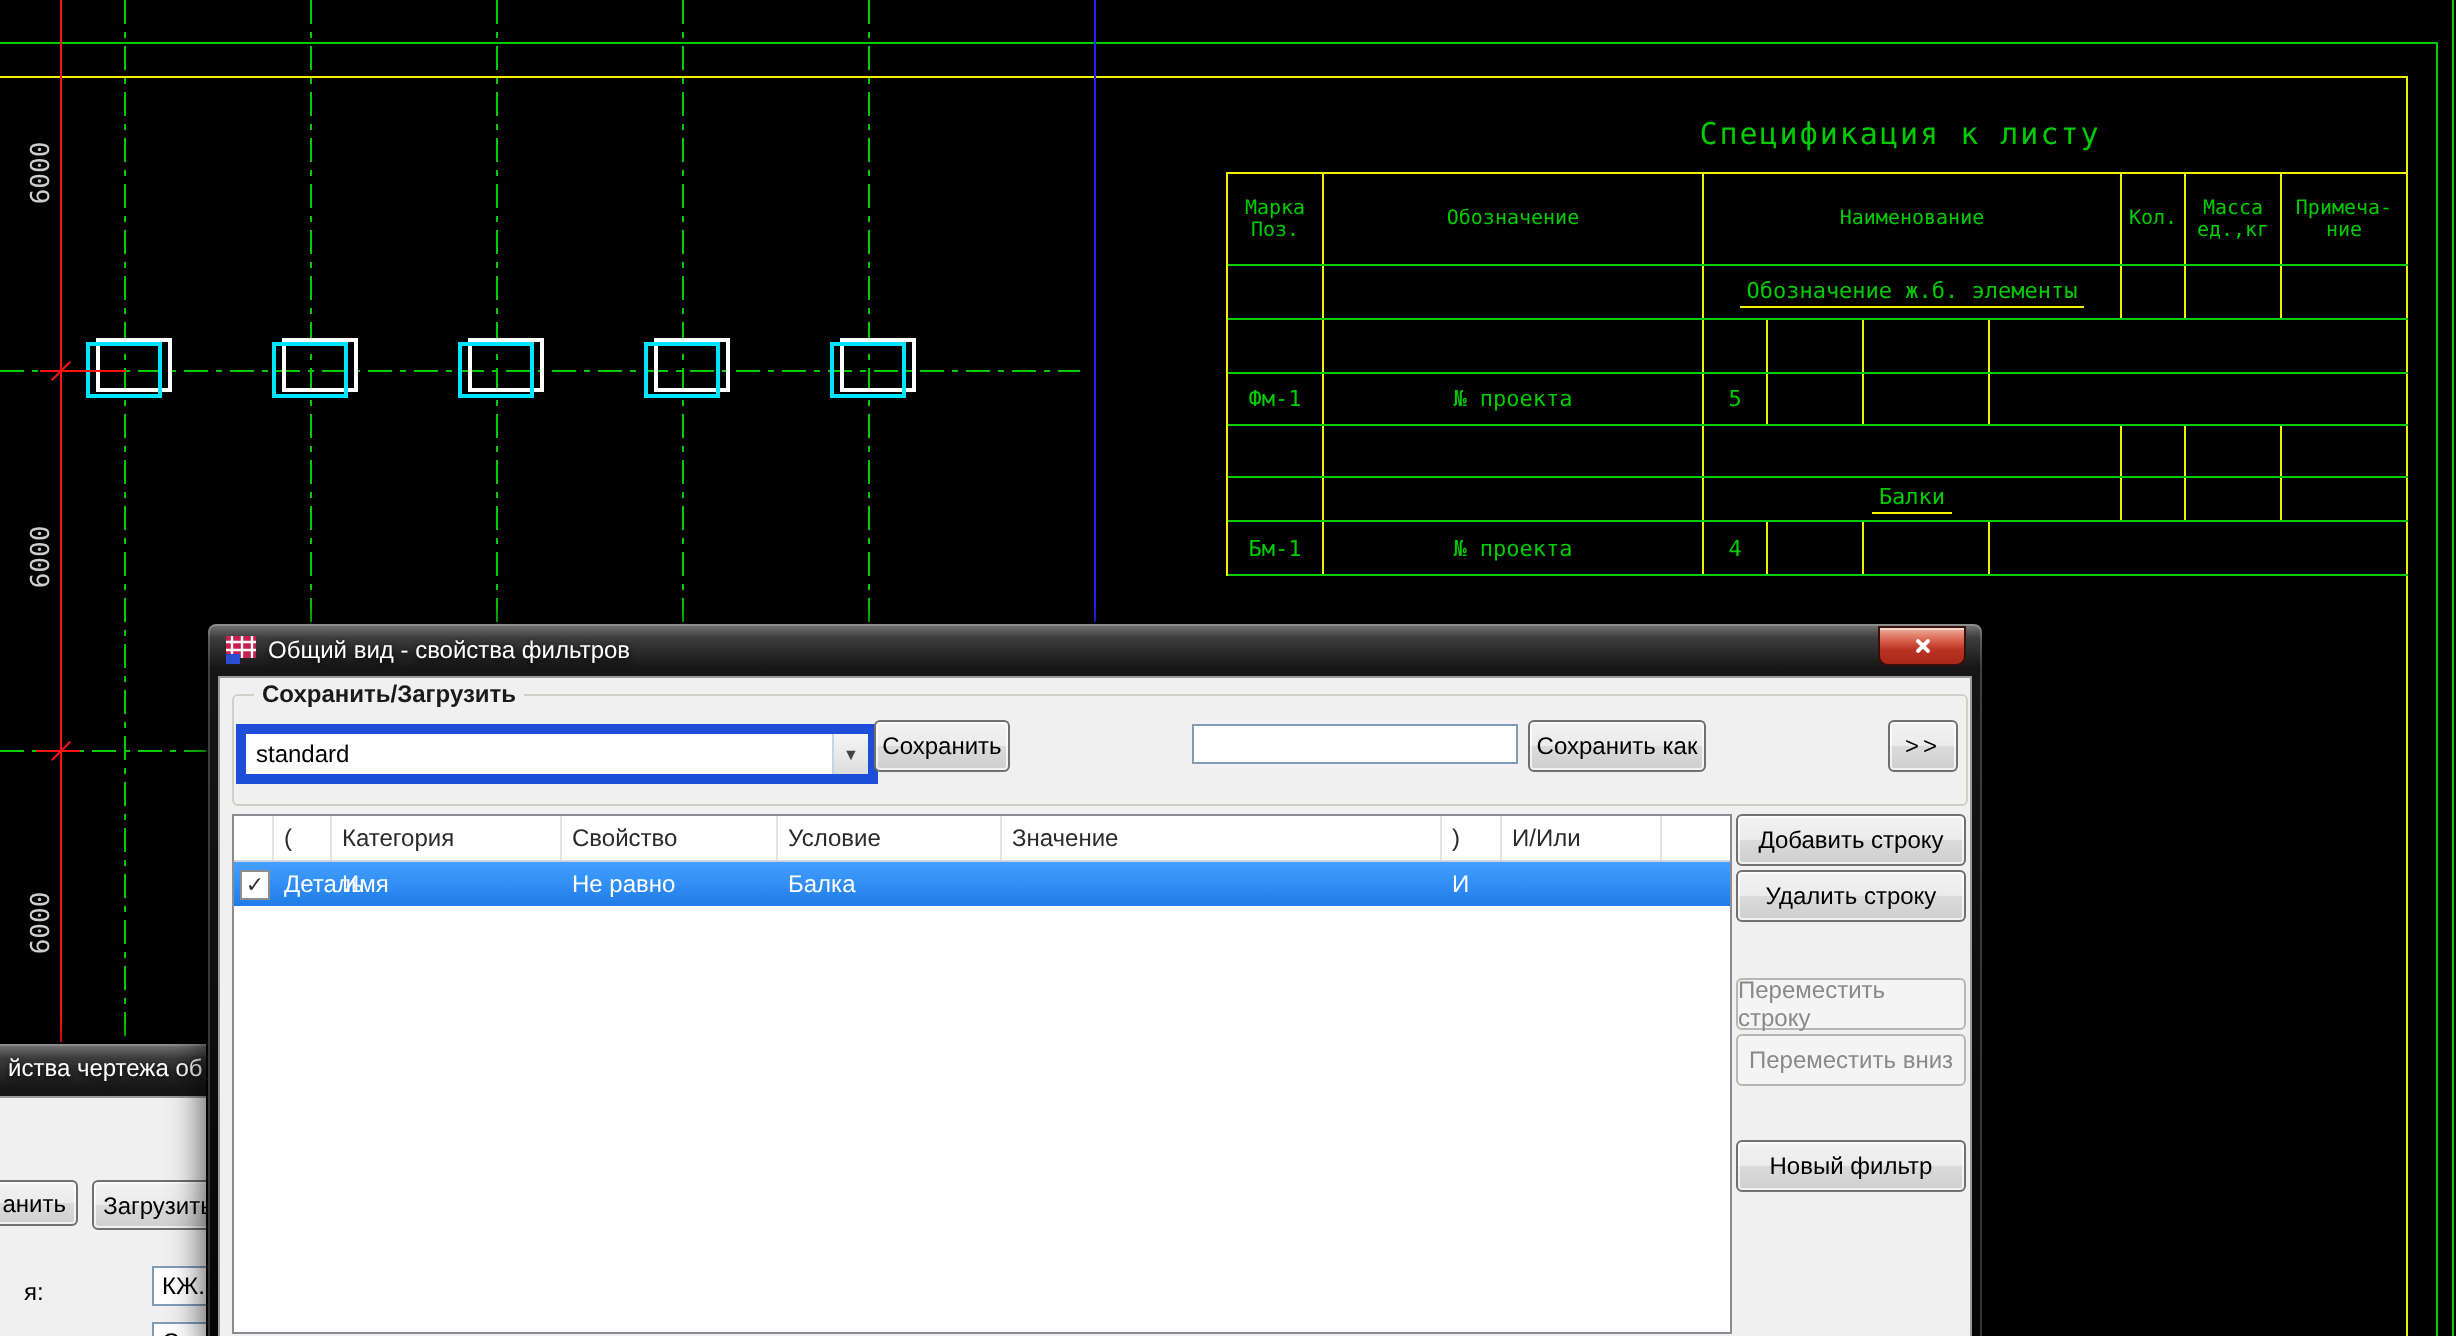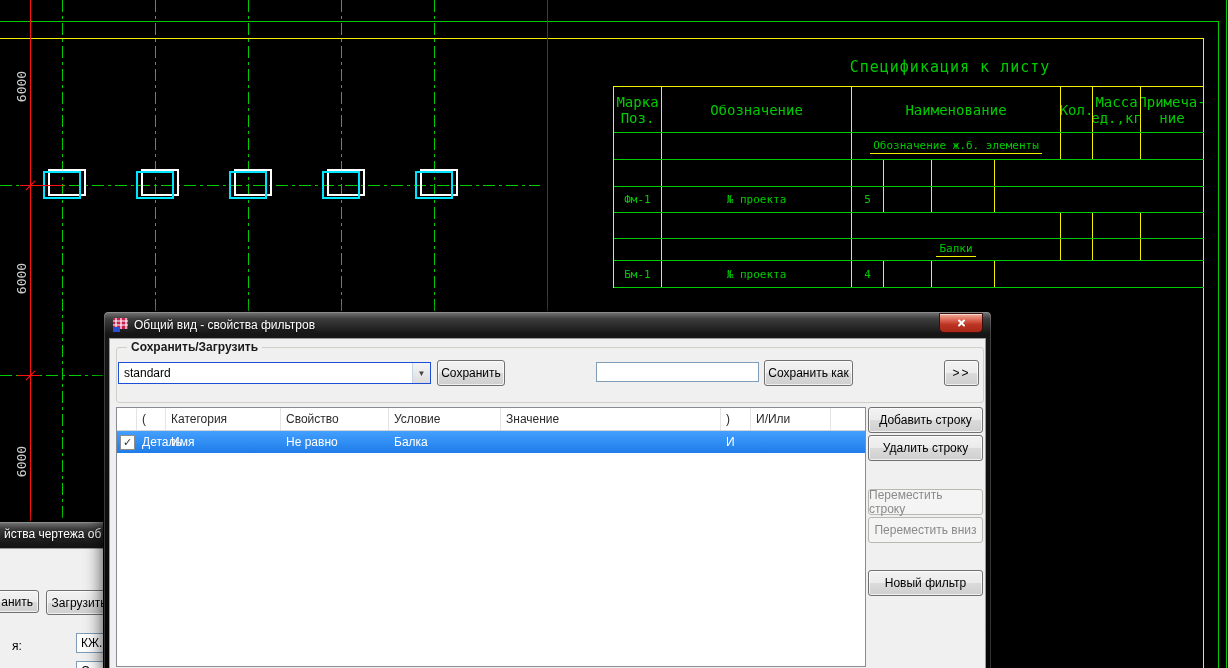--- a/index.html
+++ b/index.html
@@ -22,42 +22,42 @@
        color:var(--dim);font-size:13px;font-family:"DejaVu Sans Mono",monospace;}
   
   #spec-title{position:absolute;left:830px;top:58px;width:240px;text-align:center;color:var(--green);
       font-family:"DejaVu Sans Mono",monospace;font-size:15px;letter-spacing:1px;}
   #spec-table{position:absolute;left:613px;top:86px;width:590px;border-top:1px solid var(--yellow);
       border-left:1px solid var(--yellow);color:var(--green);
       font-family:"DejaVu Sans Mono",monospace;font-size:11px;}
   .spec-row{display:flex;border-bottom:1px solid var(--green);box-sizing:border-box;}
   .spec-cell{border-right:1px solid var(--yellow);box-sizing:border-box;display:flex;
       align-items:center;justify-content:center;text-align:center;white-space:pre-line;overflow:hidden;}
-  .spec-head .spec-cell{font-size:14px;}
+  .spec-head .spec-cell{font-size:10px;}
   .u-yellow{border-bottom:1px solid var(--yellow);padding:0 3px 1px 3px;}
   
   .w7dlg{position:absolute;background:linear-gradient(180deg,#787878 0,#3c3c3c 7px,#161616 22px,#050505 100%);
       border:1px solid #000;border-radius:5px 5px 0 0;
       box-shadow:0 3px 18px rgba(0,0,0,.75), inset 0 0 0 1px rgba(255,255,255,.18);}
   .titlebar{position:absolute;left:0;top:0;right:0;height:26px;display:flex;align-items:center;}
   .title-text{color:#fff;font-size:12px;text-shadow:0 1px 3px #000;white-space:nowrap;}
   .close-btn{position:absolute;top:1px;width:42px;height:18px;border:1px solid #38100b;border-radius:0 0 5px 5px;
       background:linear-gradient(180deg,#f0b0a0 0,#d9604c 35%,#bb3322 60%,#a82818 100%);
       display:flex;align-items:center;justify-content:center;box-shadow:inset 0 1px 0 rgba(255,255,255,.5);cursor:default;}
   .xbar{position:absolute;width:9px;height:2px;background:#fff;border-radius:1px;}
   .dlg-body{position:absolute;left:5px;right:5px;top:26px;bottom:-8px;background:#f0f0f0;border:1px solid #9a9a9a;}
   .groupbox{position:absolute;border:1px solid #d0d0c8;border-radius:3px;}
   .groupbox>.gb-label{position:absolute;left:10px;top:-8px;background:#f0f0f0;padding:0 4px;font-size:12px;color:#1a1a1a;font-weight:bold;}
   .w7btn{position:absolute;border:1px solid #707070;border-radius:3px;font-size:12px;color:#000;
       background:linear-gradient(180deg,#f2f2f2 0,#ebebeb 50%,#dbdbdb 50%,#cfcfcf 100%);
       display:flex;align-items:center;justify-content:center;box-shadow:inset 0 0 0 1px rgba(255,255,255,.7);}
   .w7btn.disabled{border-color:#b8b8b2;color:#8a8a8a;background:#f4f4f4;box-shadow:none;}
   .w7input{position:absolute;border:1px solid #7f9db9;background:#fff;font-size:12px;color:#000;
       display:flex;align-items:center;padding:0 4px;box-sizing:border-box;}
-  .combo{position:absolute;border:1px solid #1d4ed8;background:#fff;display:flex;align-items:center;}
+  .combo{position:absolute;border:5px solid #1d4ed8;background:#fff;display:flex;align-items:center;}
   .combo .combo-text{flex:1;font-size:12px;padding-left:5px;color:#000;}
   .combo .combo-arrow{width:17px;height:100%;display:flex;align-items:center;justify-content:center;
       font-size:8px;color:#444;background:linear-gradient(180deg,#f5f5f5,#ddd);border-left:1px solid #c5d5e5;}
   
   #cond-list{position:absolute;background:#fff;border:1px solid #898c95;overflow:hidden;}
   .list-header{display:flex;height:22px;background:#fff;border-bottom:1px solid #d5d5d5;}
   .list-hcell{box-sizing:border-box;border-right:1px solid #e4e4e4;font-size:12px;color:#2b2b2b;
       display:flex;align-items:center;padding-left:5px;}
   .list-row{display:flex;height:22px;background:linear-gradient(180deg,#43a0ff 0,#1f7ce8 100%);color:#fff;}
   .list-cell{box-sizing:border-box;font-size:12px;display:flex;align-items:center;padding-left:5px;}

